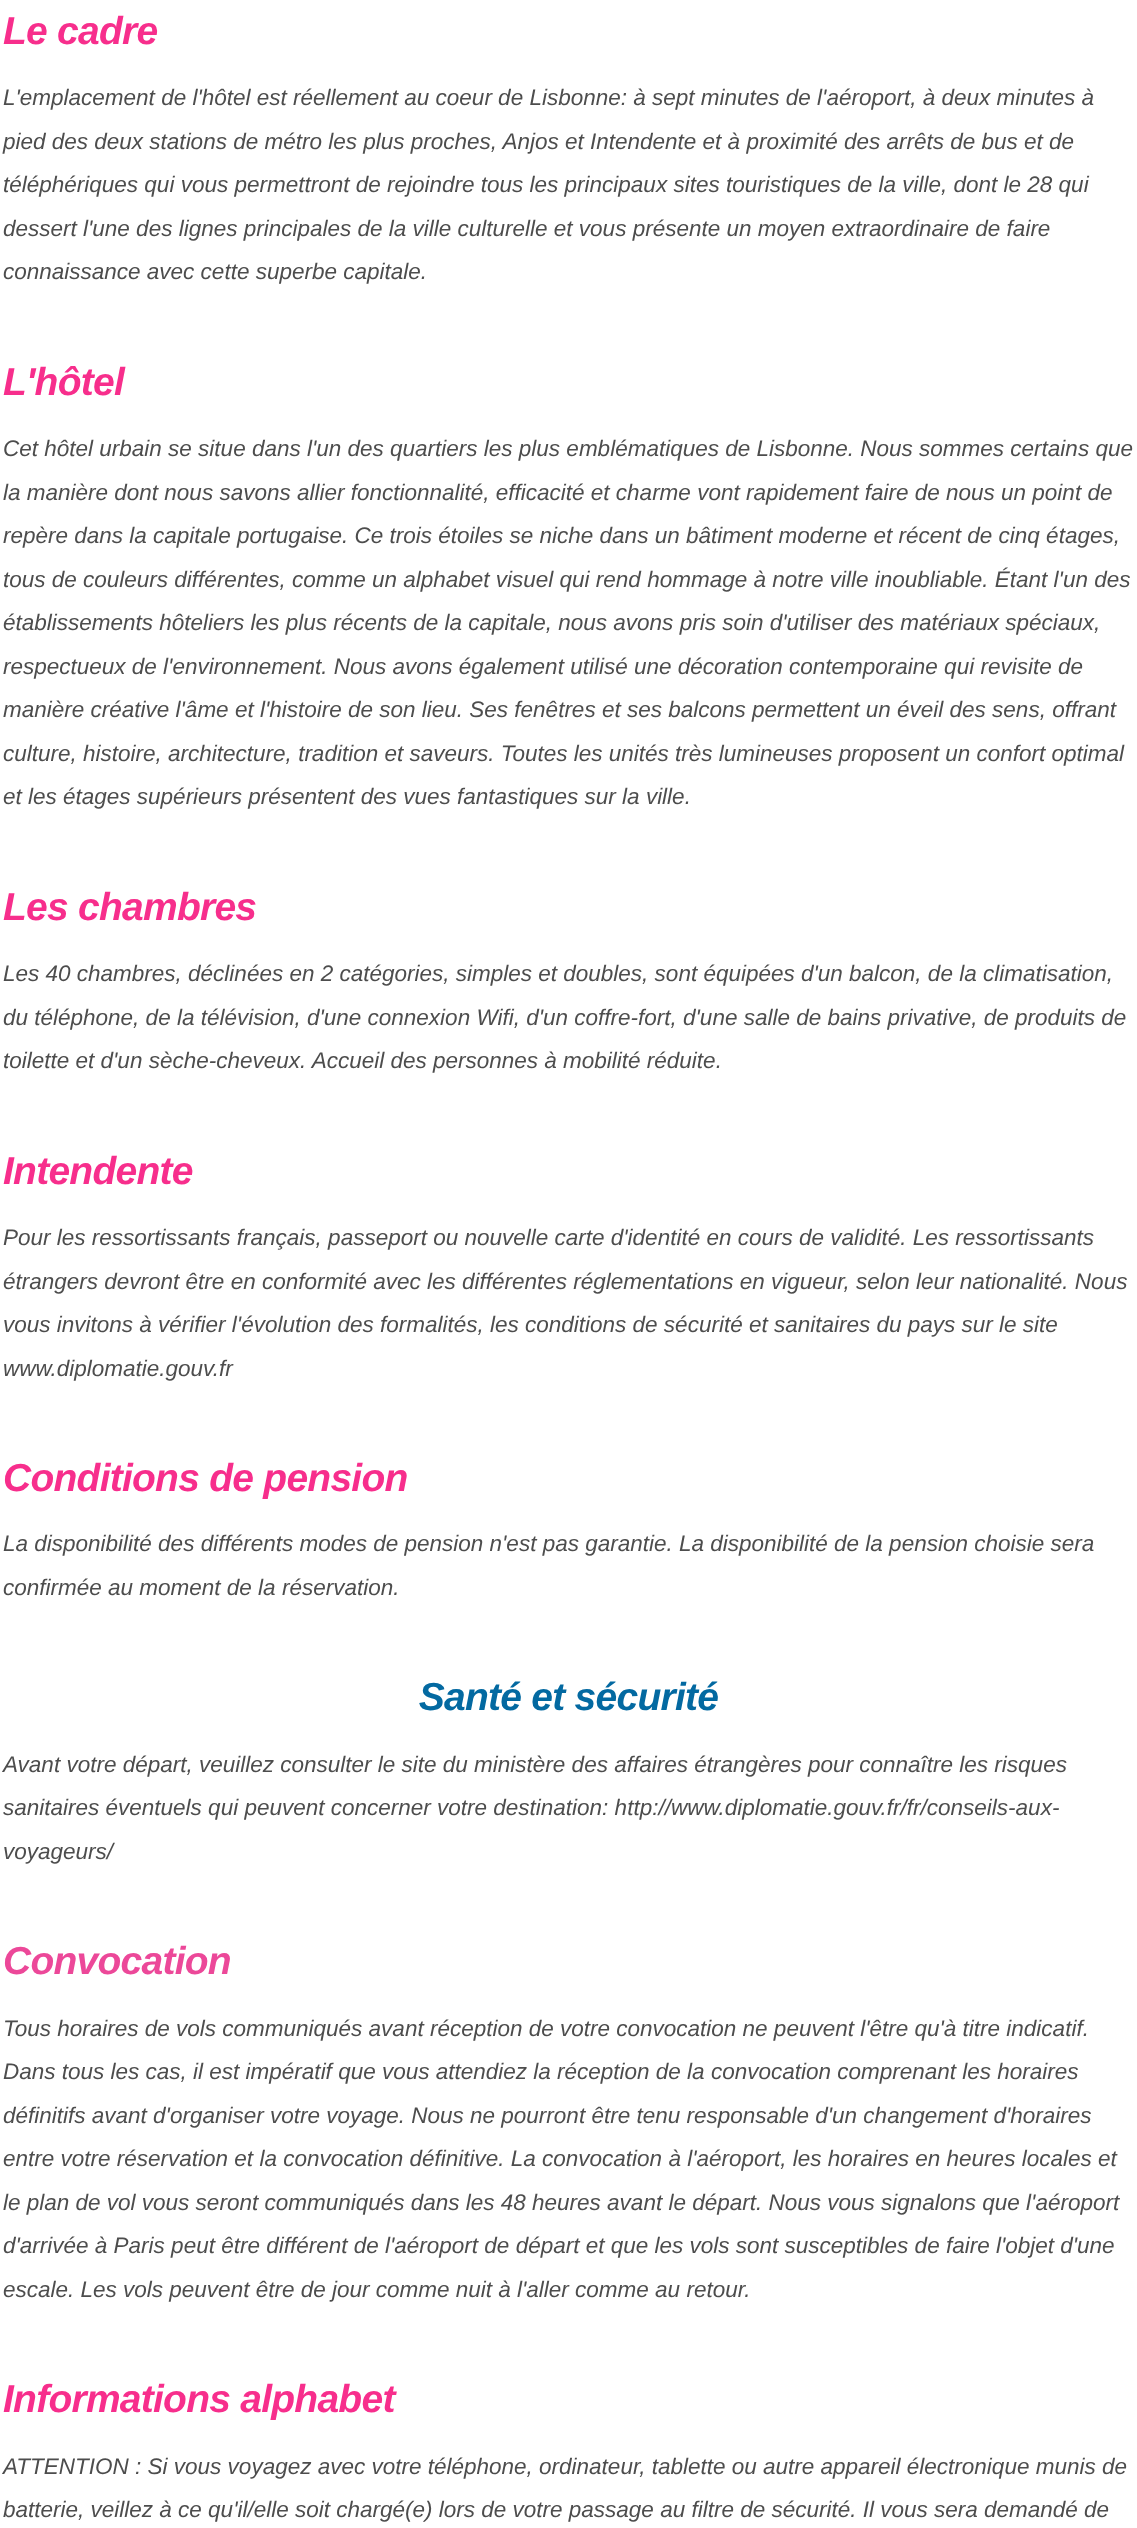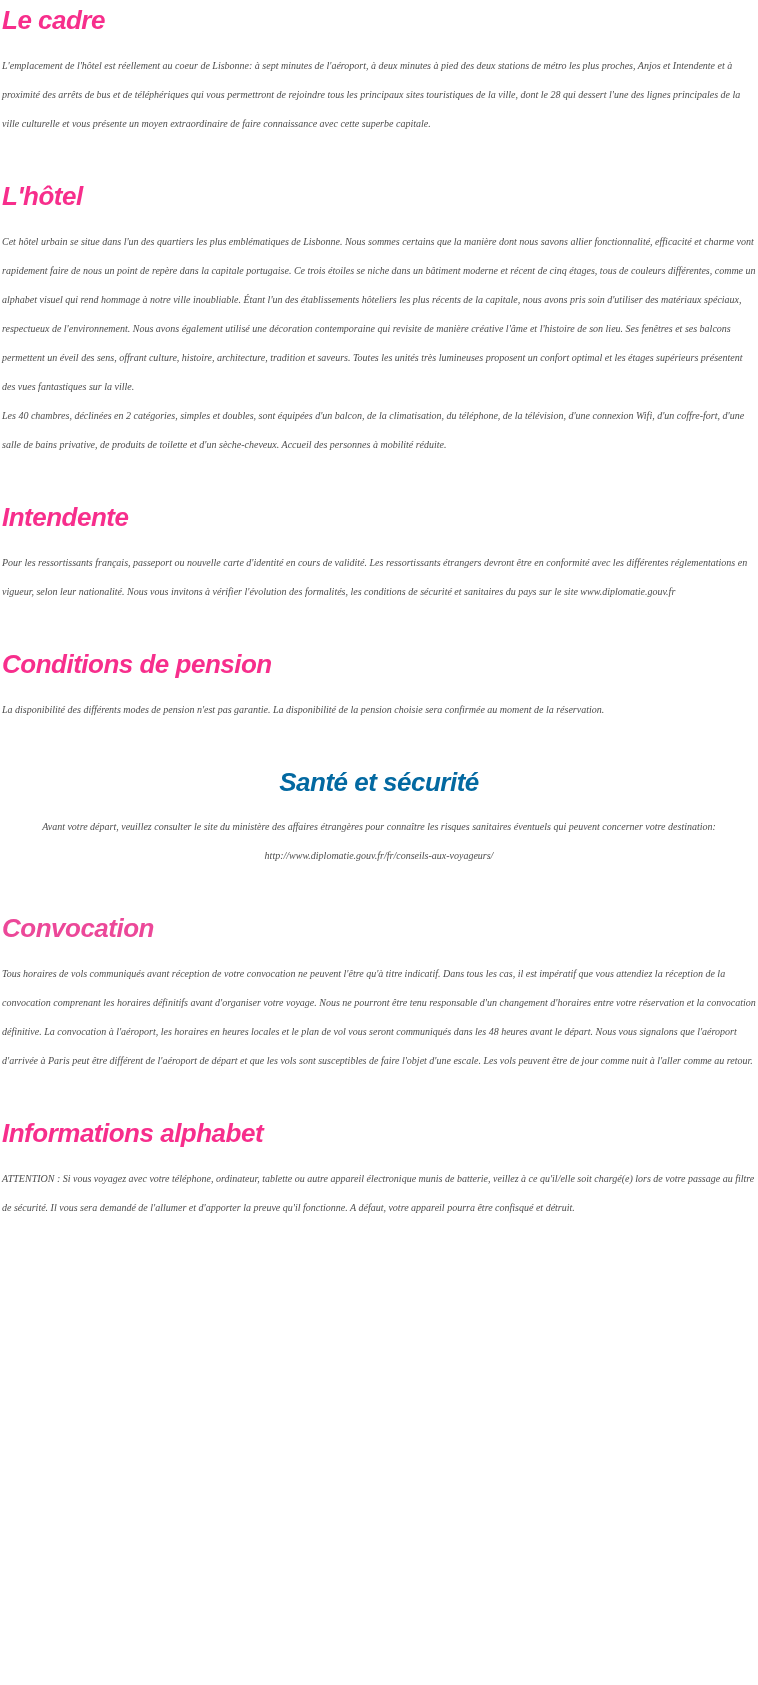--- a/index.html
+++ b/index.html
@@ -21,60 +21,61 @@
     font-size: 26px;
     letter-spacing: -0.5px;
     color: #f72e8c;
     margin: 44px 0 15px 0;
     line-height: 1.15;
   }
   .sec:first-child .sec-heading {
     margin-top: 2px;
   }
   .sec-body {
-    font-family: Liberation Serif, serif;
+    font-family: Liberation Sans, sans-serif;
     font-style: italic;
     font-weight: 400;
-    font-size: 10px;
+    font-size: 15px;
     color: #4d4d4d;
     line-height: 29px;
   }
 </style>
 </head>
 <body>
 
 <div class="page" style="background: rgb(255, 255, 255);">
 
   <section class="sec">
     <h2 class="sec-heading" style="color: rgb(247, 46, 140);">Le cadre</h2>
     <p class="sec-body" style="color: rgb(77, 77, 77);">L'emplacement de l'hôtel est réellement au coeur de Lisbonne: à sept minutes de l'aéroport, à deux minutes à pied des deux stations de métro les plus proches, Anjos et Intendente et à proximité des arrêts de bus et de téléphériques qui vous permettront de rejoindre tous les principaux sites touristiques de la ville, dont le 28 qui dessert l'une des lignes principales de la ville culturelle et vous présente un moyen extraordinaire de faire connaissance avec cette superbe capitale.</p>
   </section>
 
   <section class="sec">
     <h2 class="sec-heading" style="color: rgb(247, 46, 140);">L'hôtel</h2>
     <p class="sec-body" style="color: rgb(77, 77, 77);">Cet hôtel urbain se situe dans l'un des quartiers les plus emblématiques de Lisbonne. Nous sommes certains que la manière dont nous savons allier fonctionnalité, efficacité et charme vont rapidement faire de nous un point de repère dans la capitale portugaise. Ce trois étoiles se niche dans un bâtiment moderne et récent de cinq étages, tous de couleurs différentes, comme un alphabet visuel qui rend hommage à notre ville inoubliable. Étant l'un des établissements hôteliers les plus récents de la capitale, nous avons pris soin d'utiliser des matériaux spéciaux, respectueux de l'environnement. Nous avons également utilisé une décoration contemporaine qui revisite de manière créative l'âme et l'histoire de son lieu. Ses fenêtres et ses balcons permettent un éveil des sens, offrant culture, histoire, architecture, tradition et saveurs. Toutes les unités très lumineuses proposent un confort optimal et les étages supérieurs présentent des vues fantastiques sur la ville.</p>
   </section>
 
   <section class="sec">
+    <h2 class="sec-heading" style="color: rgb(247, 46, 140);">Les chambres</h2>
     <p class="sec-body" style="color: rgb(77, 77, 77);">Les 40 chambres, déclinées en 2 catégories, simples et doubles, sont équipées d'un balcon, de la climatisation, du téléphone, de la télévision, d'une connexion Wifi, d'un coffre-fort, d'une salle de bains privative, de produits de toilette et d'un sèche-cheveux. Accueil des personnes à mobilité réduite.</p>
   </section>
 
   <section class="sec">
     <h2 class="sec-heading" style="color: rgb(247, 46, 140);">Intendente</h2>
     <p class="sec-body" style="color: rgb(77, 77, 77);">Pour les ressortissants français, passeport ou nouvelle carte d'identité en cours de validité. Les ressortissants étrangers devront être en conformité avec les différentes réglementations en vigueur, selon leur nationalité. Nous vous invitons à vérifier l'évolution des formalités, les conditions de sécurité et sanitaires du pays sur le site www.diplomatie.gouv.fr</p>
   </section>
 
   <section class="sec">
     <h2 class="sec-heading" style="color: rgb(247, 46, 140);">Conditions de pension</h2>
     <p class="sec-body" style="color: rgb(77, 77, 77);">La disponibilité des différents modes de pension n'est pas garantie. La disponibilité de la pension choisie sera confirmée au moment de la réservation.</p>
   </section>
 
   <section class="sec">
     <h2 class="sec-heading" style="color: #0369a1; text-align: center;">Santé et sécurité</h2>
-    <p class="sec-body" style="color: rgb(77, 77, 77); text-align: center;">Avant votre départ, veuillez consulter le site du ministère des affaires étrangères pour connaître les risques sanitaires éventuels qui peuvent concerner votre destination: http://www.diplomatie.gouv.fr/fr/conseils-aux-voyageurs/</p>
+    <p class="sec-body" style="color: rgb(77, 77, 77);">Avant votre départ, veuillez consulter le site du ministère des affaires étrangères pour connaître les risques sanitaires éventuels qui peuvent concerner votre destination: http://www.diplomatie.gouv.fr/fr/conseils-aux-voyageurs/</p>
   </section>
 
   <section class="sec">
     <h2 class="sec-heading" style="color: #ec4899;">Convocation</h2>
     <p class="sec-body" style="color: rgb(77, 77, 77);">Tous horaires de vols communiqués avant réception de votre convocation ne peuvent l'être qu'à titre indicatif. Dans tous les cas, il est impératif que vous attendiez la réception de la convocation comprenant les horaires définitifs avant d'organiser votre voyage. Nous ne pourront être tenu responsable d'un changement d'horaires entre votre réservation et la convocation définitive. La convocation à l'aéroport, les horaires en heures locales et le plan de vol vous seront communiqués dans les 48 heures avant le départ. Nous vous signalons que l'aéroport d'arrivée à Paris peut être différent de l'aéroport de départ et que les vols sont susceptibles de faire l'objet d'une escale. Les vols peuvent être de jour comme nuit à l'aller comme au retour.</p>
   </section>
 
   <section class="sec">
     <h2 class="sec-heading" style="color: rgb(247, 46, 140);">Informations alphabet</h2>
     <p class="sec-body" style="color: rgb(77, 77, 77);">ATTENTION : Si vous voyagez avec votre téléphone, ordinateur, tablette ou autre appareil électronique munis de batterie, veillez à ce qu'il/elle soit chargé(e) lors de votre passage au filtre de sécurité. Il vous sera demandé de l'allumer et d'apporter la preuve qu'il fonctionne. A défaut, votre appareil pourra être confisqué et détruit.</p>

